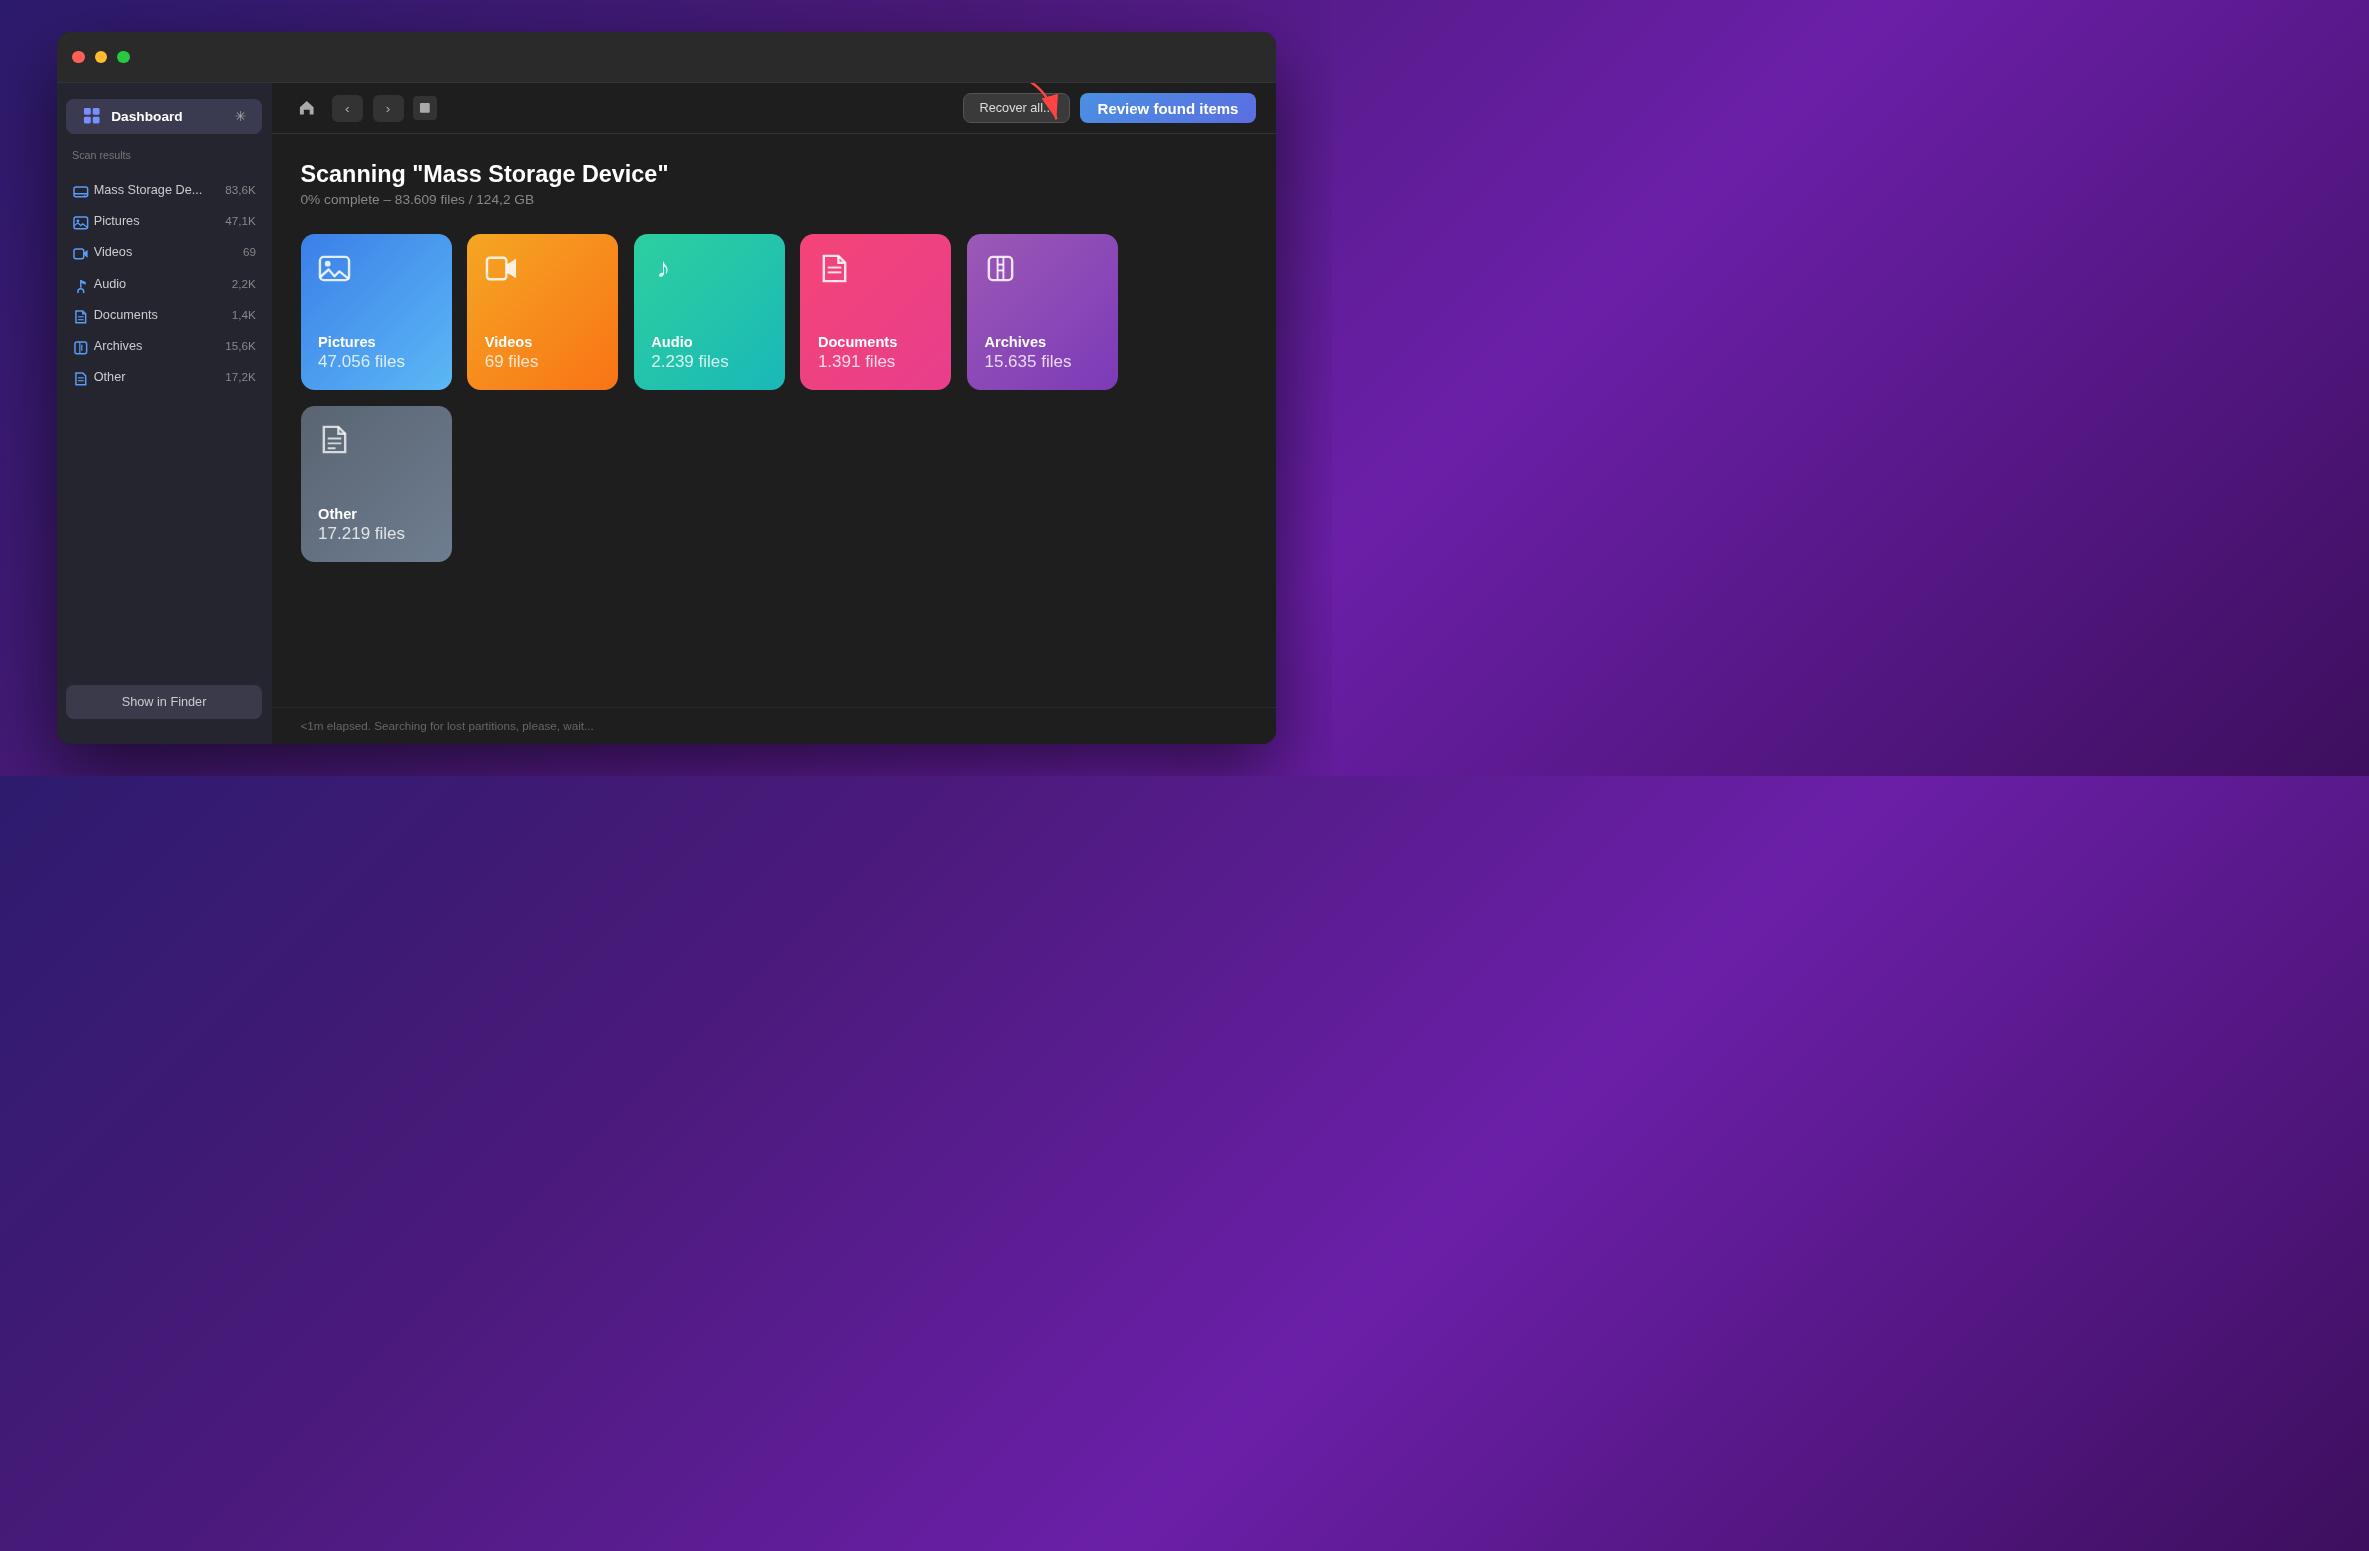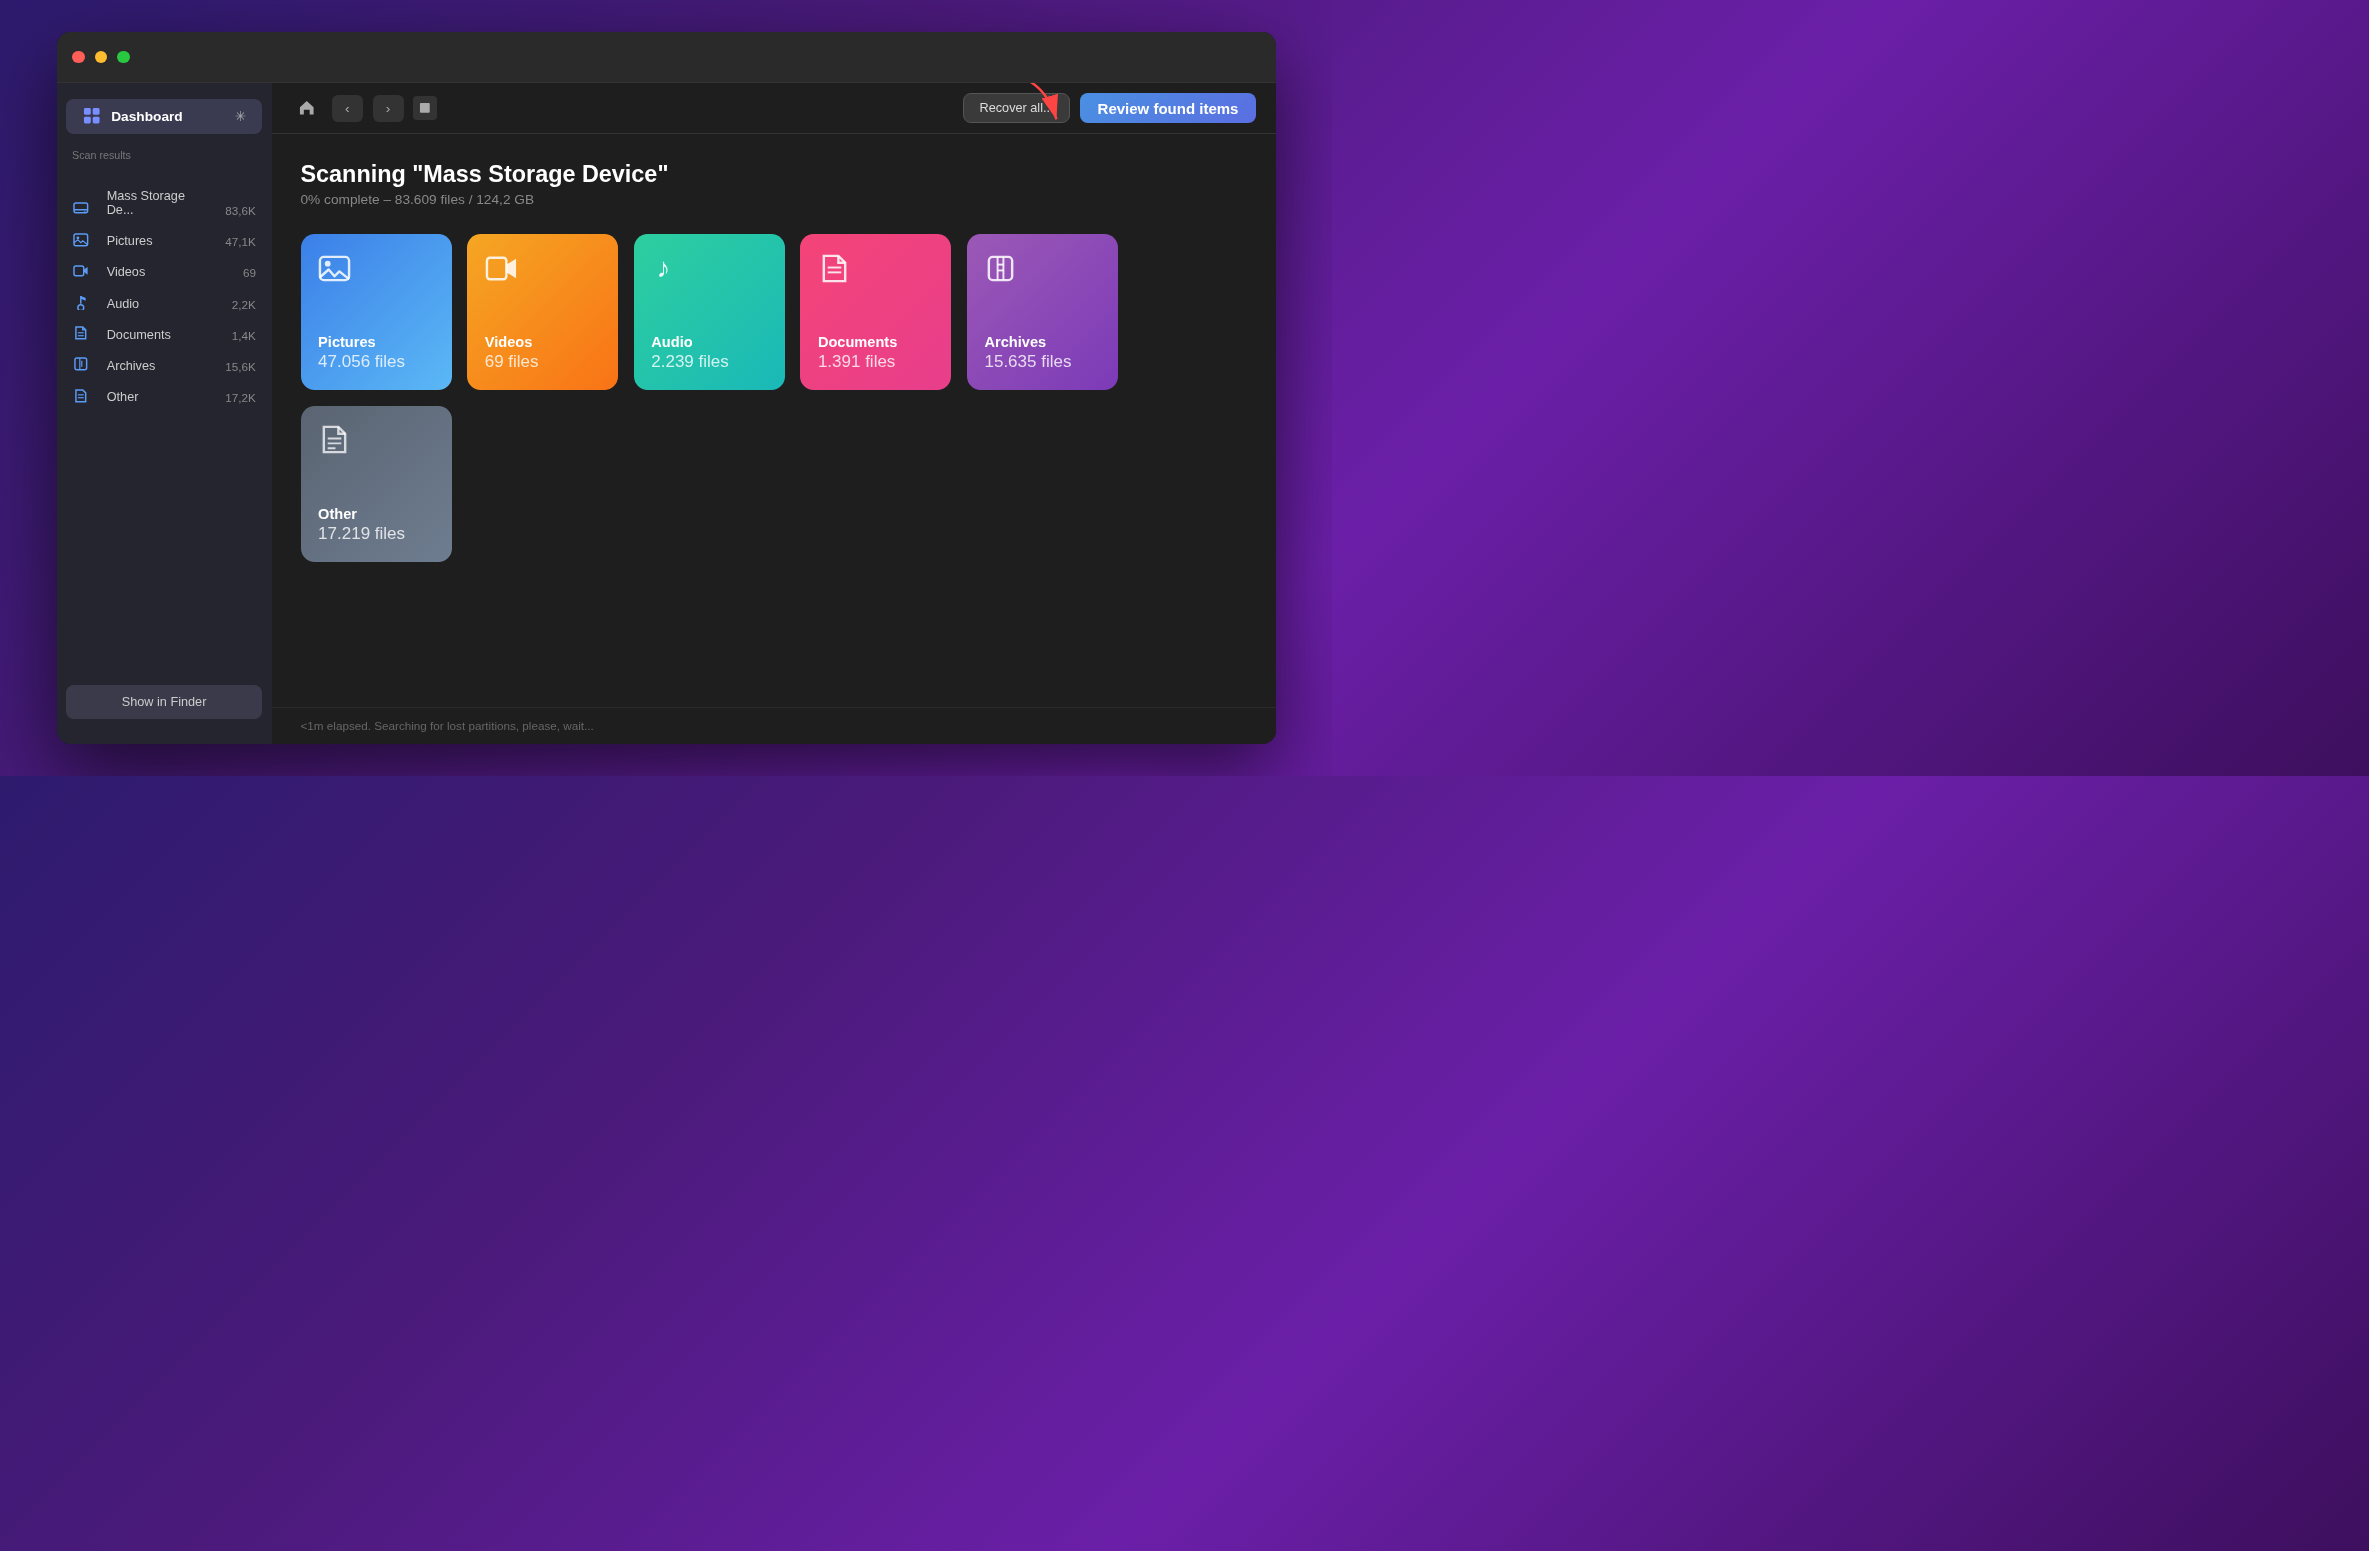--- a/index.html
+++ b/index.html
@@ -81,29 +81,29 @@
     }
     .sidebar-spinner {
       color: #aaa;
       font-size: 13.7px;
     }
     .sidebar-section-label {
       color: #777;
       font-size: 10.7px;
       font-weight: 500;
       padding: 0 15.6px;
-      margin-bottom: 21px;
+      margin-bottom: 15px;
       text-transform: none;
     }
     .sidebar-item {
       display: flex;
-      align-items: flex-end;
+      align-items: flex-start;
       padding: 6.8px 15.6px;
       cursor: pointer;
-      gap: 17px;
+      gap: 4px;
     }
     .sidebar-item-icon {
       width: 17.6px;
       height: 17.6px;
       display: flex;
       align-items: center;
       justify-content: center;
       flex-shrink: 0;
     }
     .sidebar-item-label {

